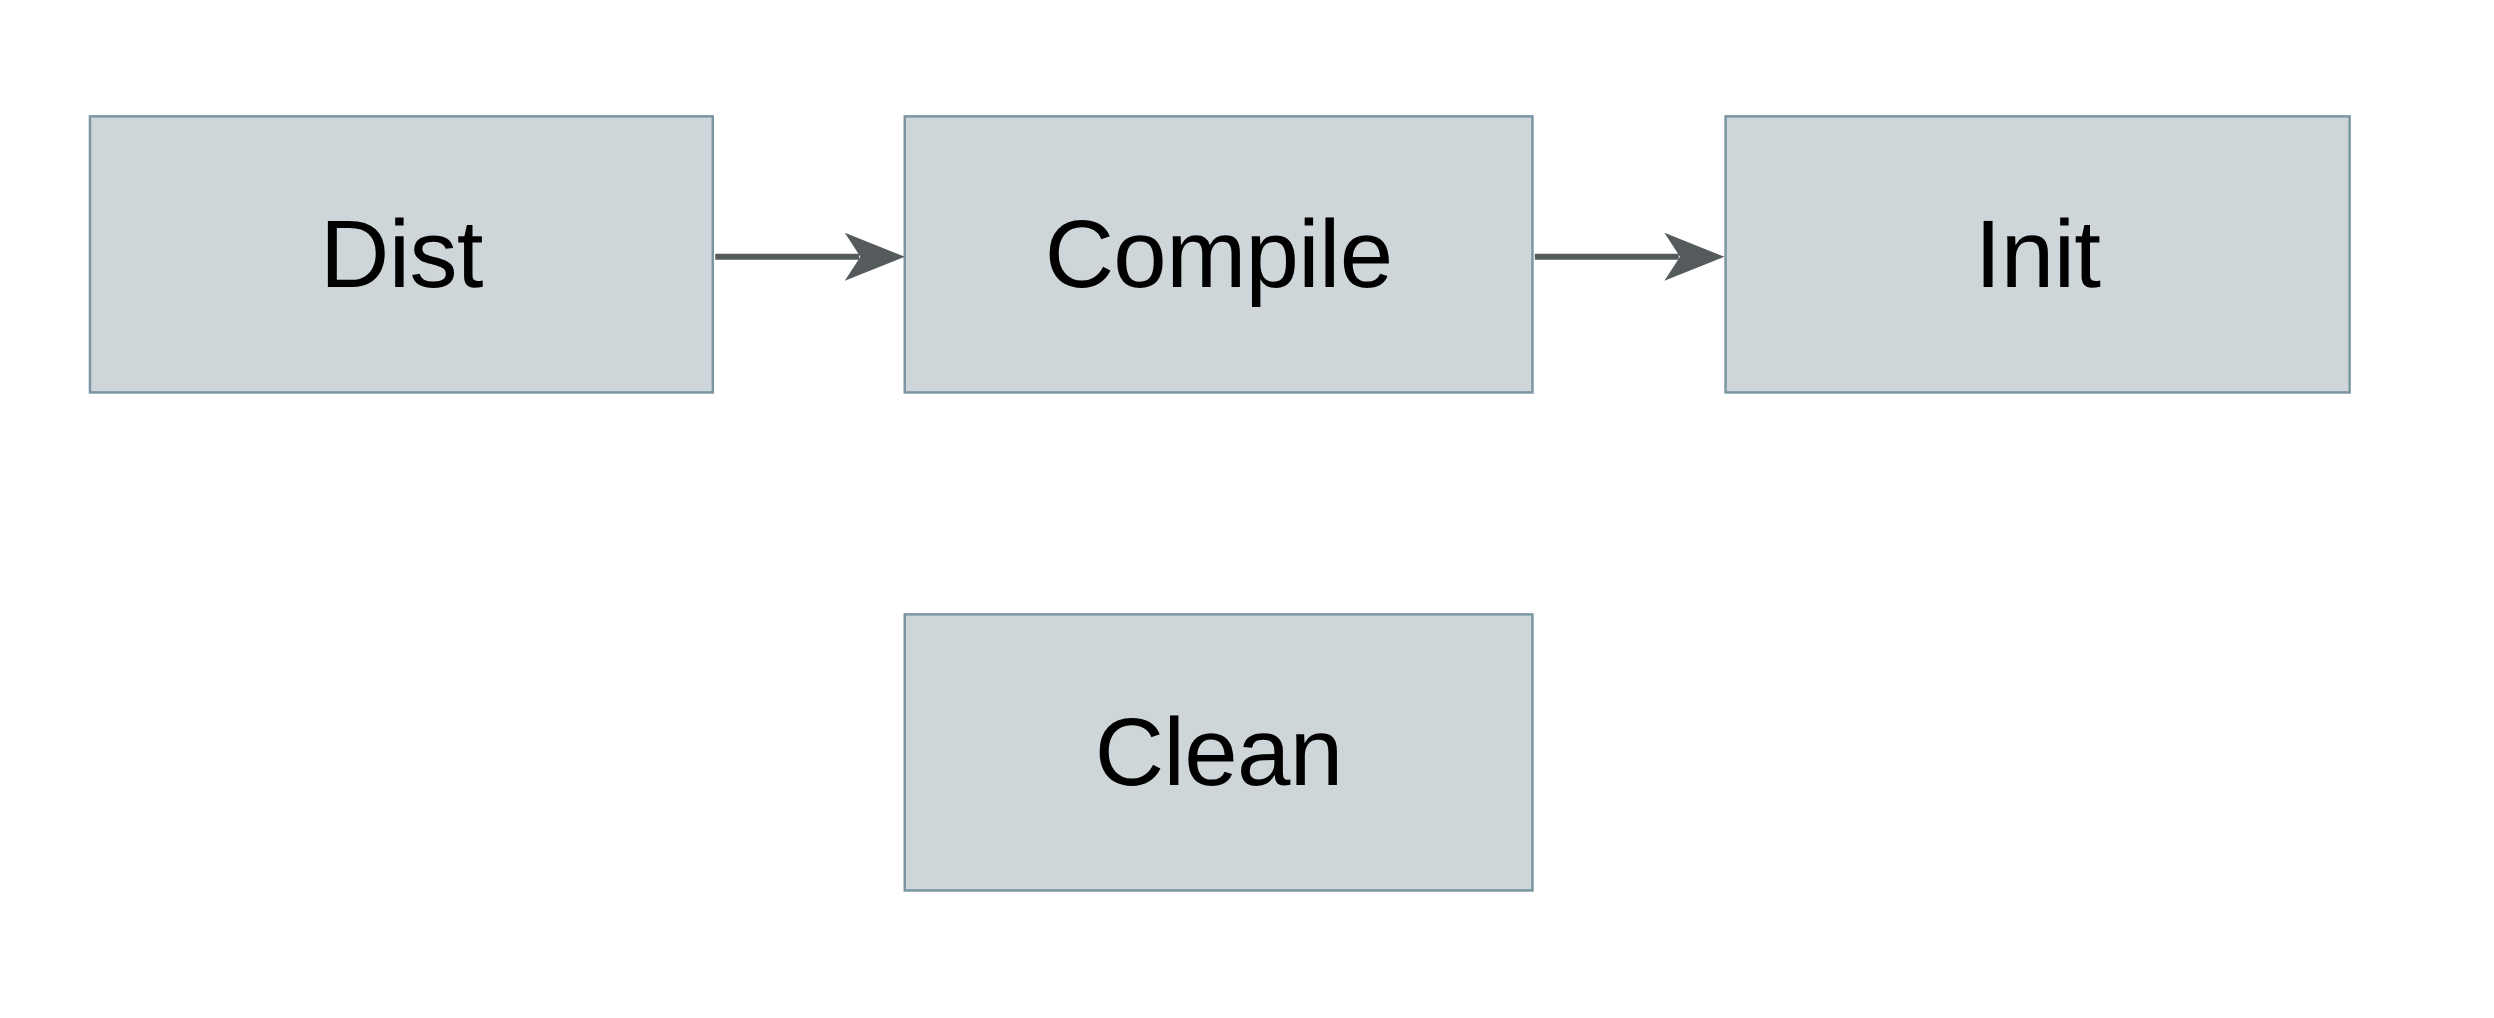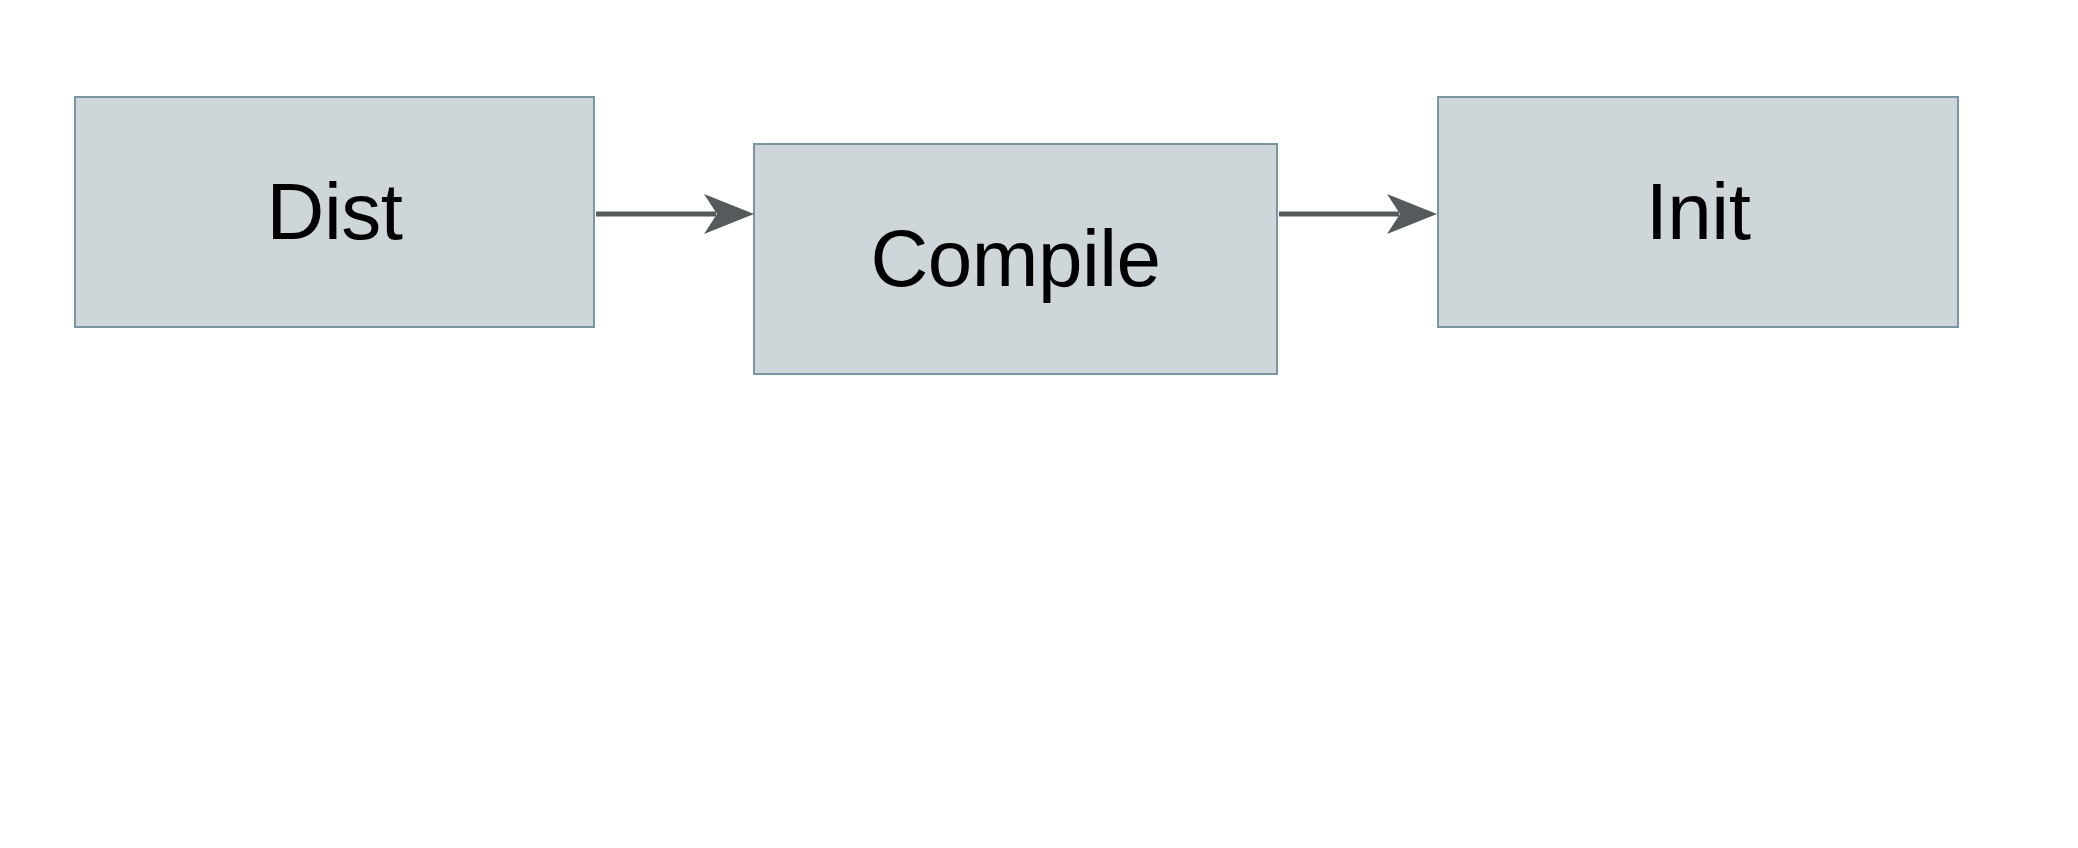--- a/index.html
+++ b/index.html
@@ -41,21 +41,21 @@
   .edge {
     position: absolute;
     overflow: visible;
   }
   .edge svg {
     display: block;
     overflow: visible;
   }
   
   .node-dist    { left: 74px;   top: 96px;  width: 521px; height: 232px; }
-  .node-compile { left: 753px;  top: 96px;  width: 525px; height: 232px; margin-top: 47px; }
+  .node-compile { left: 753px;  top: 96px;  width: 525px; height: 232px; }
   .node-init    { left: 1437px; top: 96px;  width: 522px; height: 232px; justify-content: center; }
   .node-clean   { left: 753px;  top: 511px; width: 525px; height: 232px; }
   
   .edge-dist-compile { left: 596px;  top: 186px; width: 158px; height: 56px; }
   .edge-compile-init { left: 1279px; top: 186px; width: 158px; height: 56px; }
 </style>
 </head>
 <body>
 
 <div id="canvas">
@@ -65,20 +65,23 @@
   </div>
 
   <div class="node node-compile">
     <span class="node-label">Compile</span>
   </div>
 
   <div class="node node-init">
     <span class="node-label">Init</span>
   </div>
 
+  <div class="node node-clean">
+    <span class="node-label">Clean</span>
+  </div>
 
   <div class="edge edge-dist-compile">
     <svg width="158" height="56" viewBox="0 0 158 56">
       <line x1="0" y1="28" x2="120" y2="28" stroke="#555b5c" stroke-width="5"></line>
       <path d="M 158 28 L 108 8 L 121 28 L 108 48 Z" fill="#555b5c"></path>
     </svg>
   </div>
 
   <div class="edge edge-compile-init">
     <svg width="158" height="56" viewBox="0 0 158 56">

